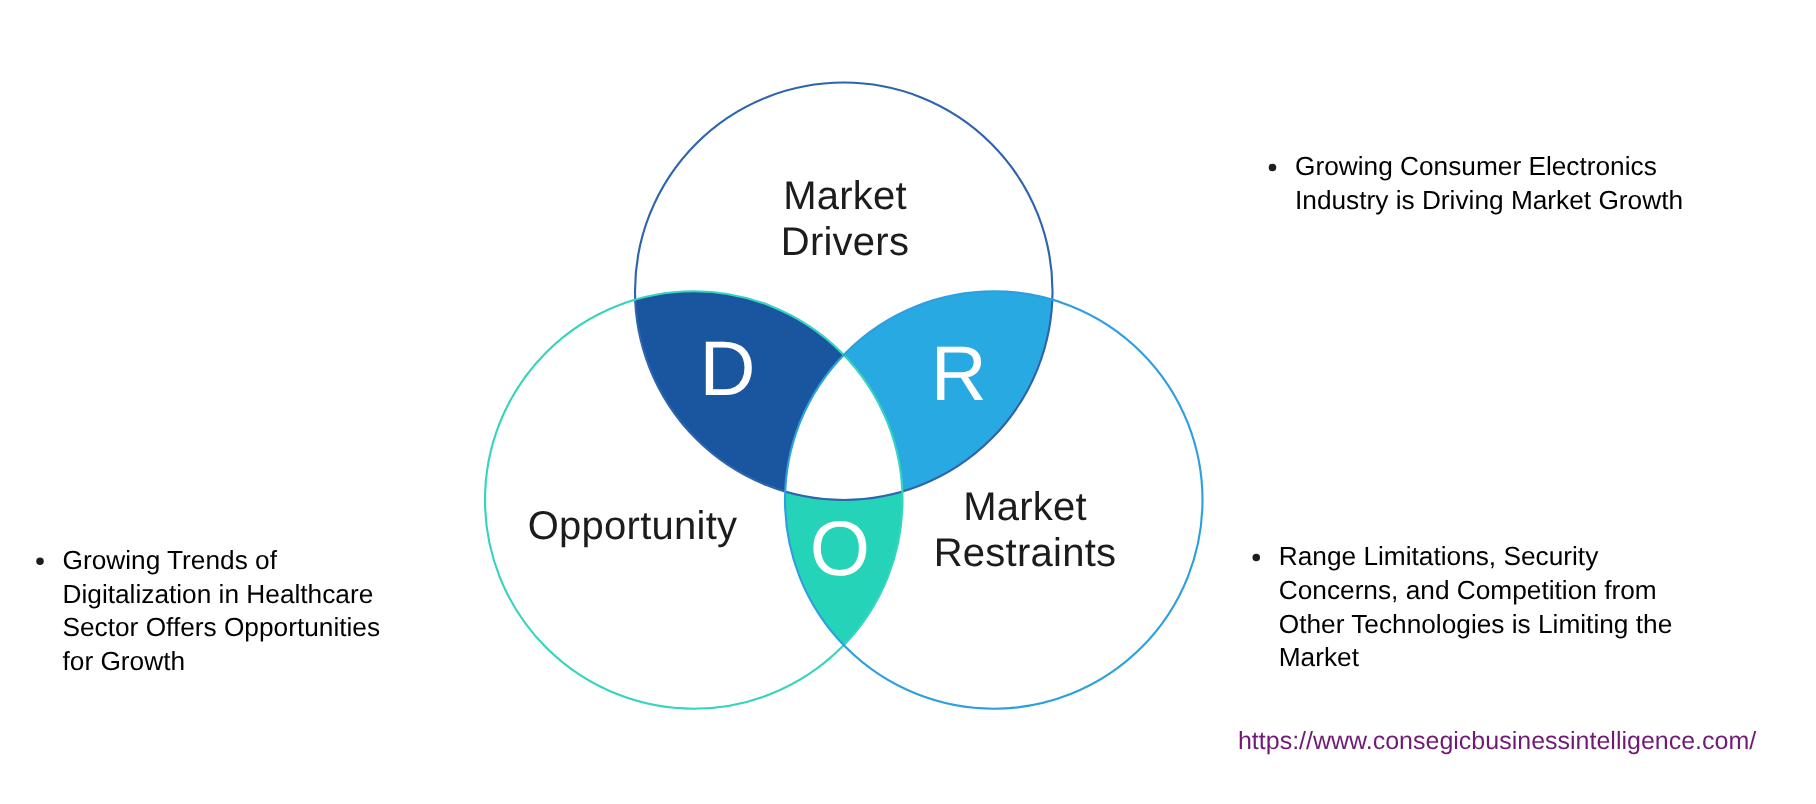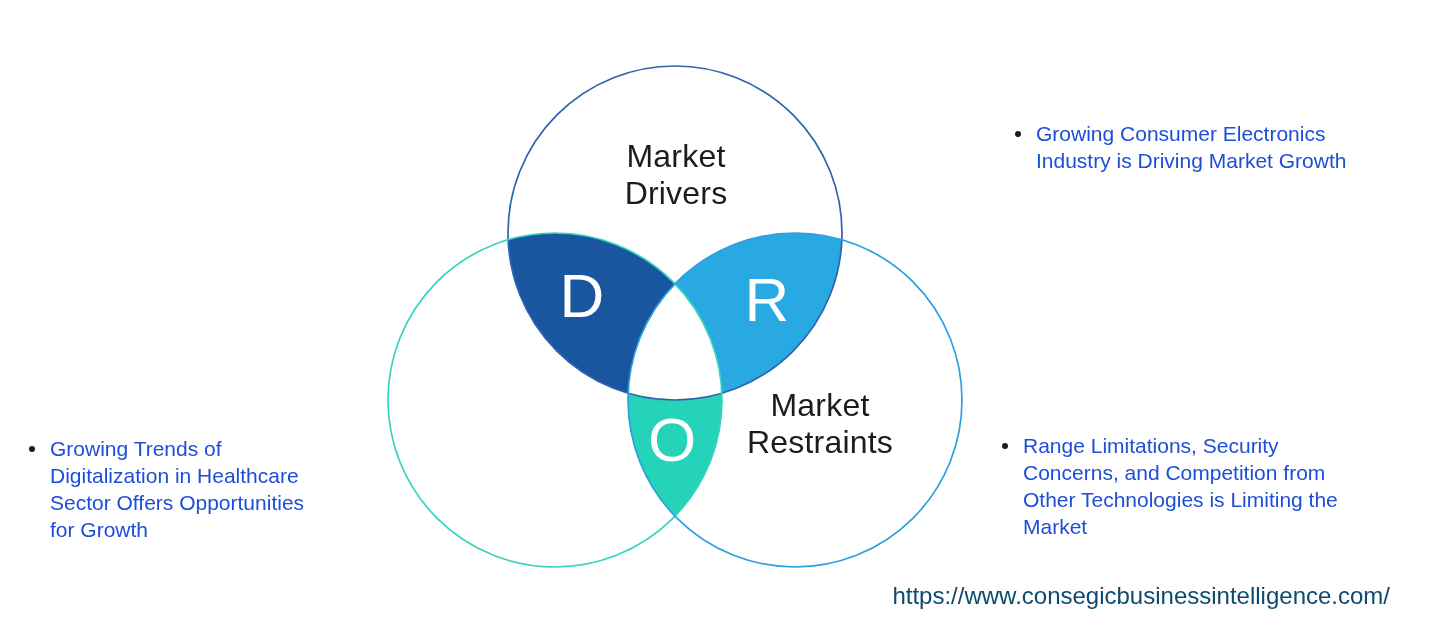--- a/index.html
+++ b/index.html
@@ -45,33 +45,33 @@
   .annotation .dot {
     width: 6px;
     height: 6px;
     border-radius: 50%;
     background: #1d1d1f;
     margin-top: 11px;
     flex: 0 0 auto;
   }
   .annotation .text {
     margin-left: 15px;
-    color: #1d4ed8;
+    color: #000000;
     font-size: 21px;
     line-height: 27px;
     white-space: pre-line;
   }
   #footer-url {
     position: absolute;
-    right: 63px;
+    right: 48px;
     top: 582px;
     width: 700px;
     text-align: right;
-    color: #0c4a6e;
-    font-size: 24px;
+    color: #701a75;
+    font-size: 20px;
   }
 </style>
 </head>
 <body>
 
 <div id="stage">
 
   <svg id="venn-svg" width="1453" height="643" viewBox="0 0 1453 643">
     <defs>
       <clipPath id="clipTop">
@@ -104,20 +104,21 @@
     </g>
 
     <circle cx="675" cy="233" r="167" fill="none" stroke-width="1.7" stroke="#2E64AE"></circle>
     <circle cx="555" cy="400" r="167" fill="none" stroke-width="1.7" stroke="#35D4BE"></circle>
     <circle cx="795" cy="400" r="167" fill="none" stroke-width="1.7" stroke="#2D9FE0"></circle>
   </svg>
 
   <div class="circle-label" style="left: 576px; top: 138px; width: 200px;">Market
 Drivers</div>
 
+  <div class="circle-label" style="left: 396px; top: 402px; width: 220px;">Opportunity</div>
 
   <div class="circle-label" style="left: 710px; top: 387px; width: 220px;">Market
 Restraints</div>
 
   <div class="region-letter" style="left: 582px; top: 296px;">D</div>
   <div class="region-letter" style="left: 767px; top: 300px;">R</div>
   <div class="region-letter" style="left: 672px; top: 440px;">O</div>
 
   <div class="annotation" style="left: 29px; top: 435px; width: 330px;">
     <span class="dot"></span>

